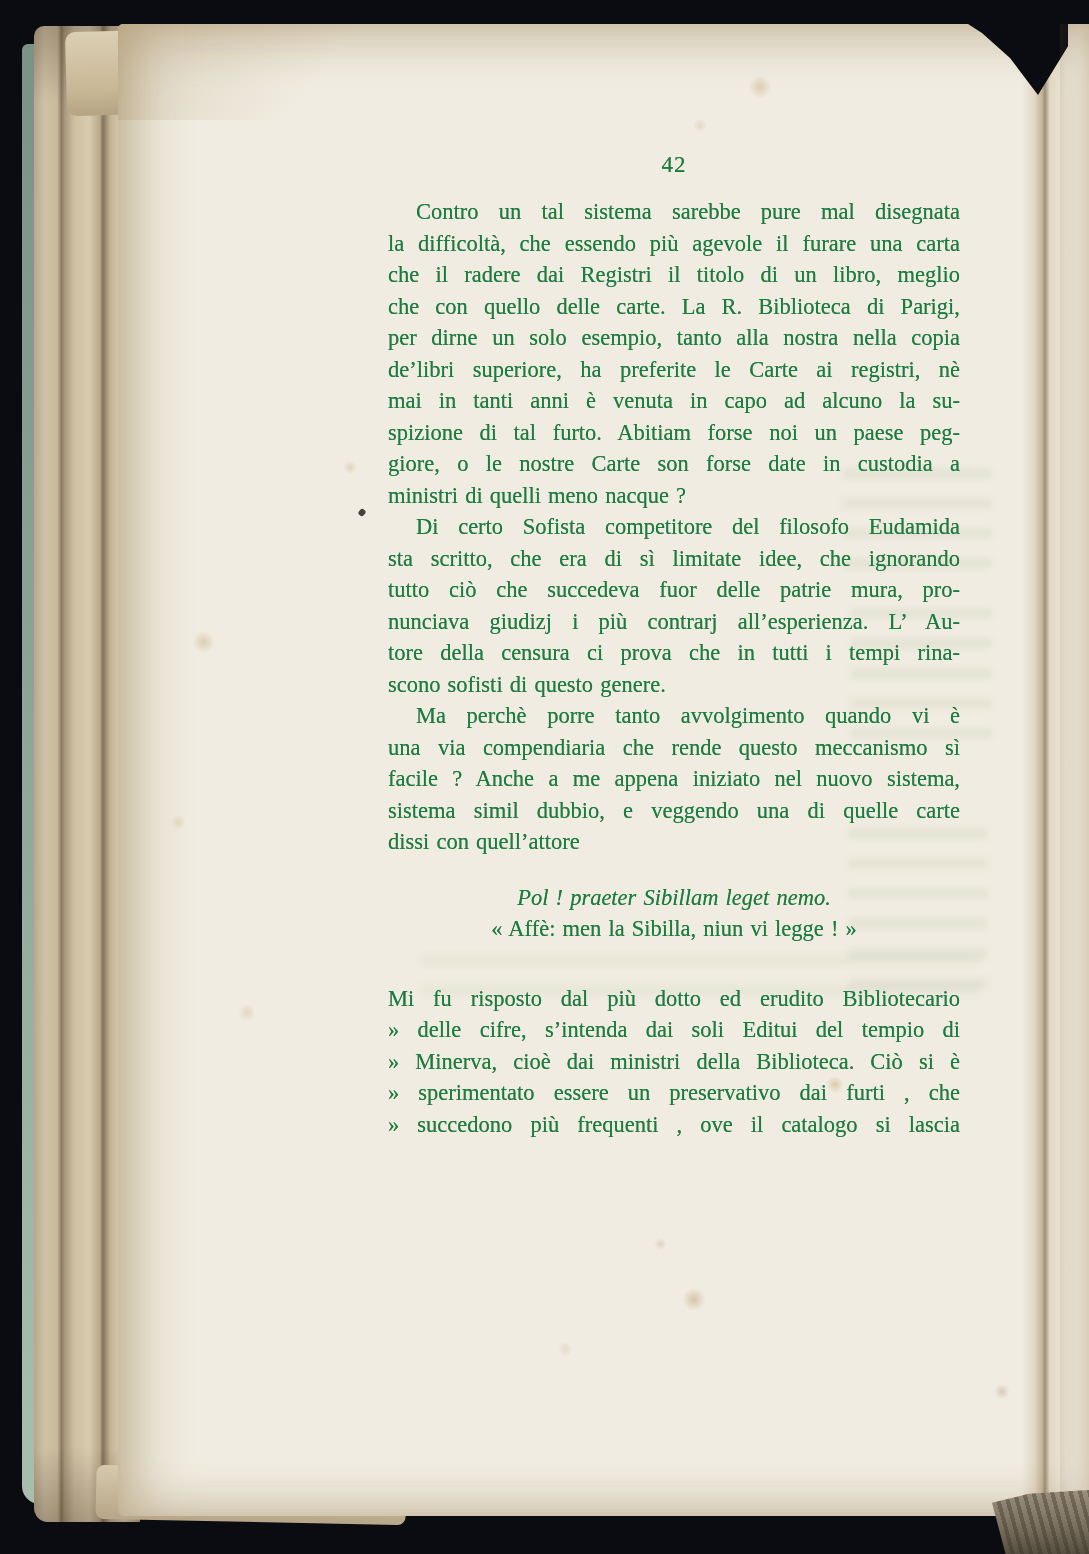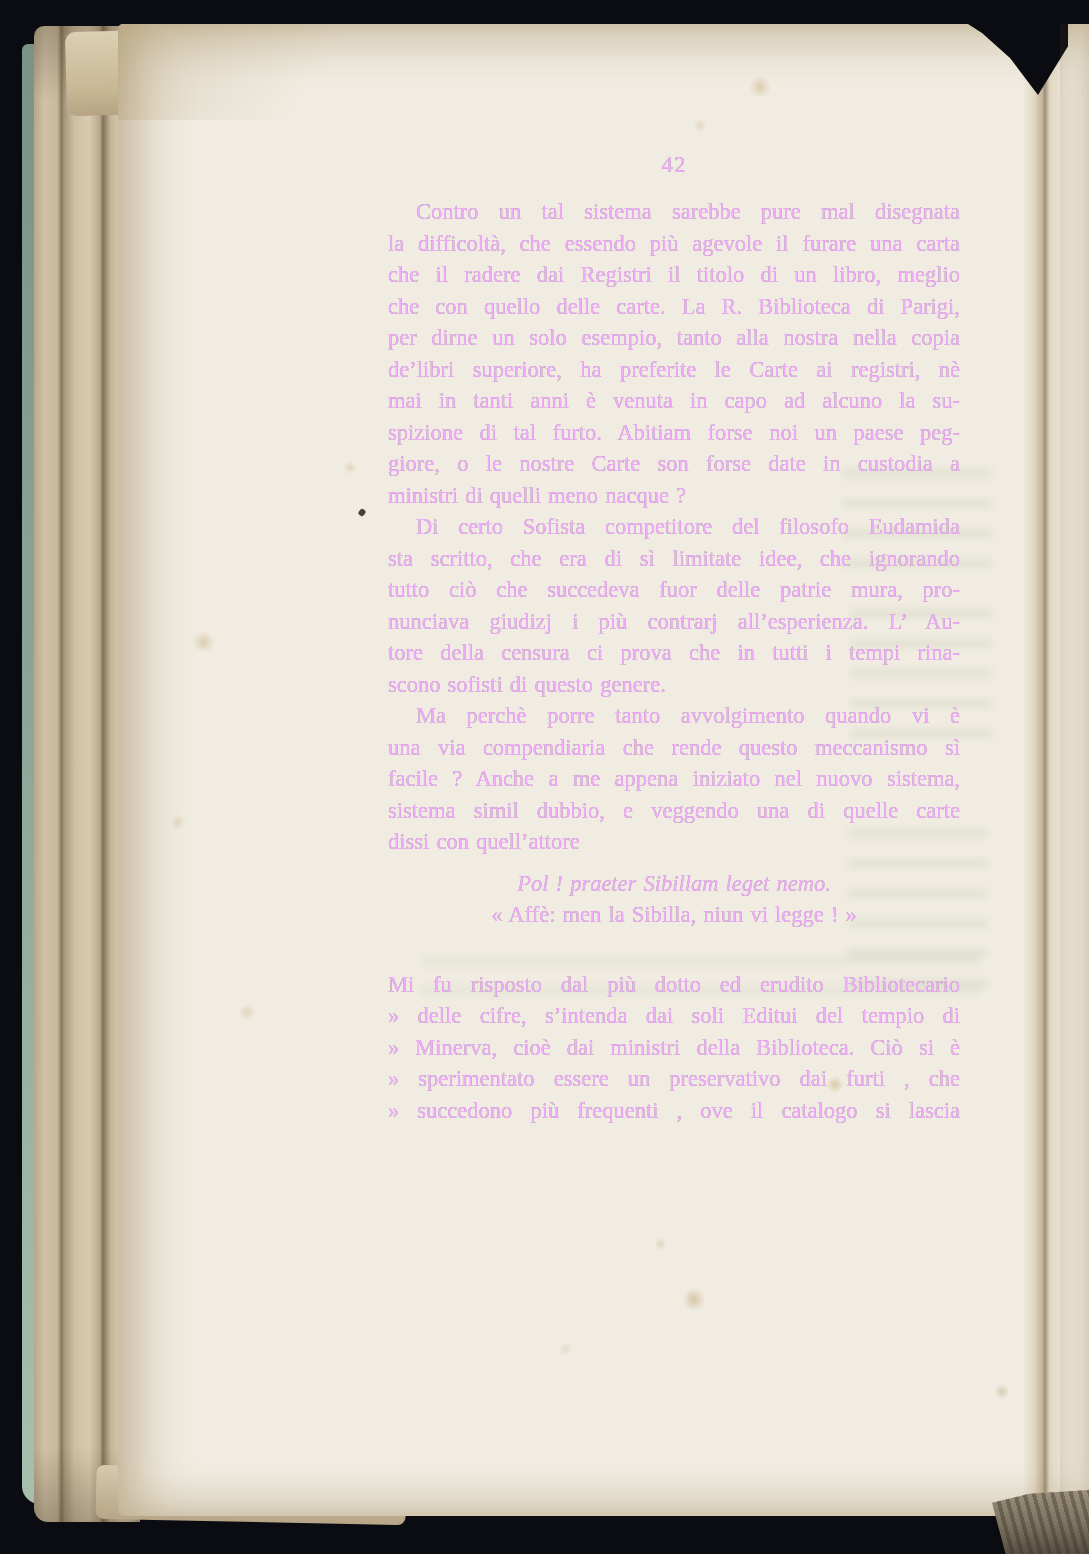--- a/index.html
+++ b/index.html
@@ -80,36 +80,36 @@
     position:absolute; left:992px; top:1490px; width:97px; height:64px;
     background:
       repeating-linear-gradient(75deg, rgba(55,47,34,0.38) 0 4px, rgba(0,0,0,0) 4px 9px),
       linear-gradient(180deg,#9a907b 0%, #7b7161 55%, #564e40 100%);
     clip-path:polygon(0 20%, 38% 6%, 100% 0, 100% 100%, 14% 100%);
   }
 
   
   .text-column {
     position:absolute; left:388px; top:150px; width:572px;
-    color:#f0abfc;
+    color:#15803d;
     text-shadow:0 0 0.5px rgba(47,43,38,0.55);
   }
   .page-number {
     text-align:center; font-size:23px; height:30px; line-height:30px;
     margin-bottom:16px; letter-spacing:1px;
   }
   .para { margin:0; }
   .tline {
     font-size:22.5px; height:31.5px; line-height:31.5px;
     text-align:justify; text-align-last:justify;
     word-spacing:1.5px; white-space:normal; overflow:visible;
   }
   .tline.indent { padding-left:28px; }
   .tline.lastline { text-align-last:left; }
-  .para.quote { margin-top:10px; margin-bottom:38px; }
+  .para.quote { margin-top:24px; margin-bottom:38px; }
   .para.quote .tline { text-align:center; text-align-last:center; }
   .tline.italic { font-style:italic; }
 
   
   .stain { position:absolute; border-radius:50%; pointer-events:none; }
   
   .ghost {
     position:absolute; pointer-events:none; filter:blur(3px); opacity:0.55;
     background:repeating-linear-gradient(180deg, rgba(108,124,96,0.14) 0 11px, rgba(0,0,0,0) 11px 30px);
   }

